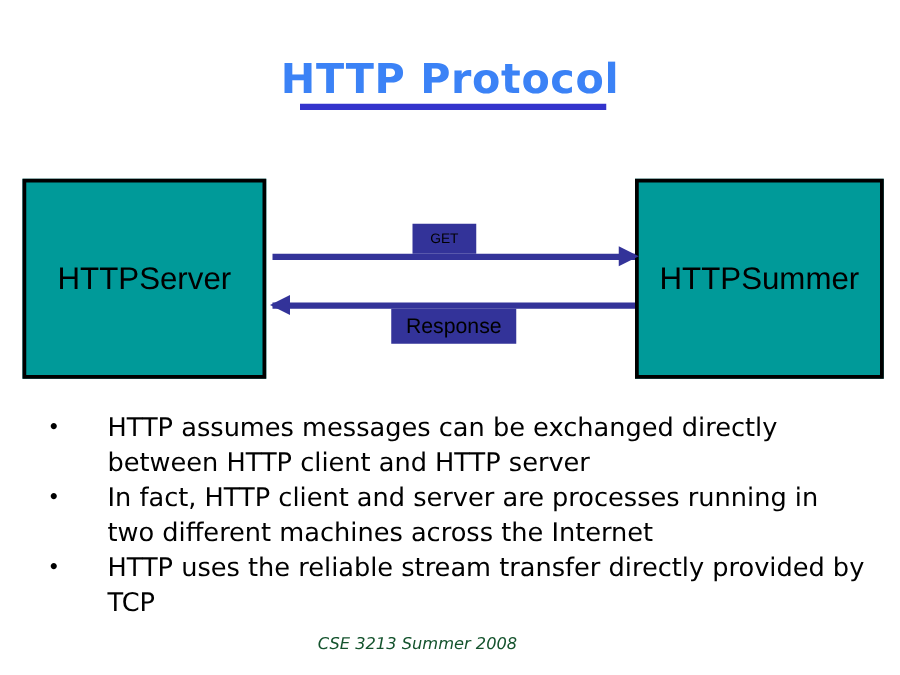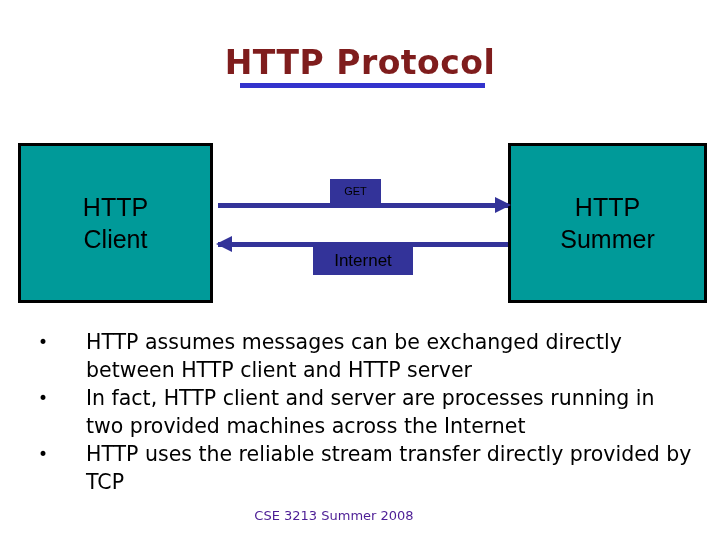--- a/index.html
+++ b/index.html
@@ -20,21 +20,21 @@
   #slide-title {
     position: absolute;
     left: 0;
     top: 44px;
     width: 720px;
     text-align: center;
     font-family: "DejaVu Sans", sans-serif;
     font-size: 33px;
     font-weight: bold;
     letter-spacing: 0.5px;
-    color: #7f1d1d;
+    color: #3b82f6;
     line-height: 38px;
   }
   #title-underline {
     position: absolute;
     left: 240px;
     top: 83px;
     width: 245px;
     height: 5px;
     background: #3333cc;
   }
@@ -46,21 +46,21 @@
     top: 0;
     width: 720px;
     height: 540px;
   }
   .node-box {
     position: absolute;
     background: #009a99;
     border: 3px solid #000000;
     box-sizing: border-box;
     display: flex;
-    flex-direction: column;
+    flex-direction: row;
     align-items: center;
     justify-content: center;
     font-family: "Liberation Sans", sans-serif;
     font-size: 25px;
     line-height: 32px;
     color: #000000;
   }
   #client-box {
     left: 18px;
     top: 143px;
@@ -163,59 +163,60 @@
 
   
   #footer {
     position: absolute;
     left: 0;
     top: 508px;
     width: 668px;
     text-align: center;
     font-family: "DejaVu Sans", sans-serif;
     font-size: 13px;
-    color: #4c1d95;
+    color: #14532d;
+    font-style: italic;
   }
 </style>
 </head>
 <body>
 
 <div id="slide-title">HTTP Protocol</div>
 <div id="title-underline"></div>
 
 <div id="diagram">
 
   <div class="node-box" id="client-box">
     <span>HTTP</span>
-    <span>Client</span>
+    <span>Server</span>
   </div>
 
   <div class="node-box" id="server-box">
     <span>HTTP</span>
     <span>Summer</span>
   </div>
 
   <div class="arrow-line" id="get-line"></div>
   <div class="arrow-head" id="get-head"></div>
   <div class="arrow-label" id="get-label">GET</div>
 
   <div class="arrow-line" id="response-line"></div>
   <div class="arrow-head" id="response-head"></div>
-  <div class="arrow-label" id="response-label">Internet</div>
+  <div class="arrow-label" id="response-label">Response</div>
 
 </div>
 
 <div id="bullets">
   <div class="bullet-row">
     <span class="bullet-dot">•</span>
     <span class="bullet-text">HTTP assumes messages can be exchanged directly between HTTP client and HTTP server</span>
   </div>
   <div class="bullet-row">
     <span class="bullet-dot">•</span>
-    <span class="bullet-text">In fact, HTTP client and server are processes running in two provided machines across the Internet</span>
+    <span class="bullet-text">In fact, HTTP client and server are processes running in two different machines across the Internet</span>
   </div>
   <div class="bullet-row">
     <span class="bullet-dot">•</span>
     <span class="bullet-text">HTTP uses the reliable stream transfer directly provided by TCP</span>
   </div>
 </div>
 
 <div id="footer">CSE 3213 Summer 2008</div>
 
 </body></html>

